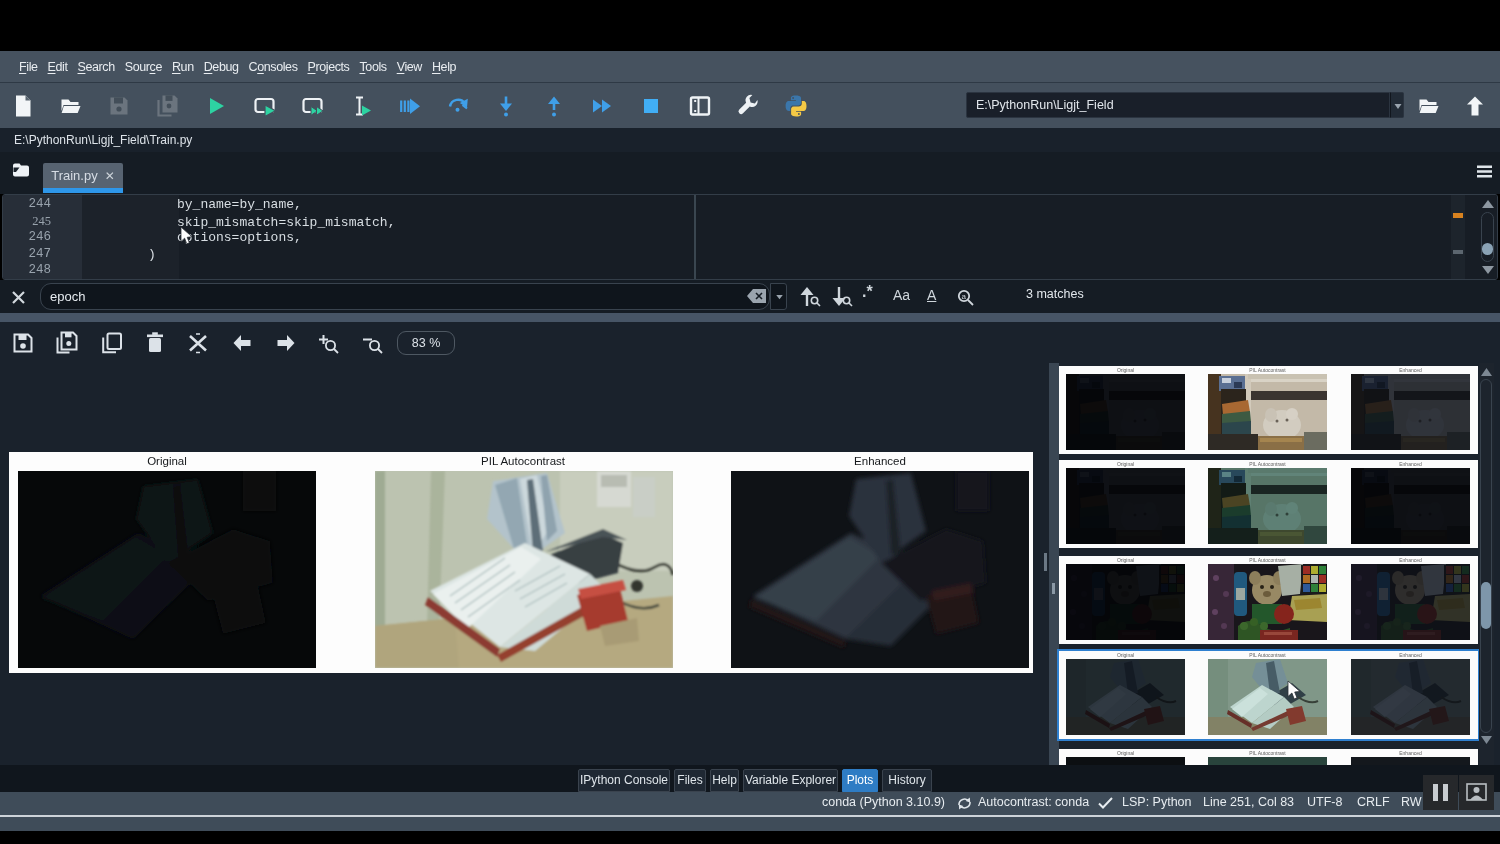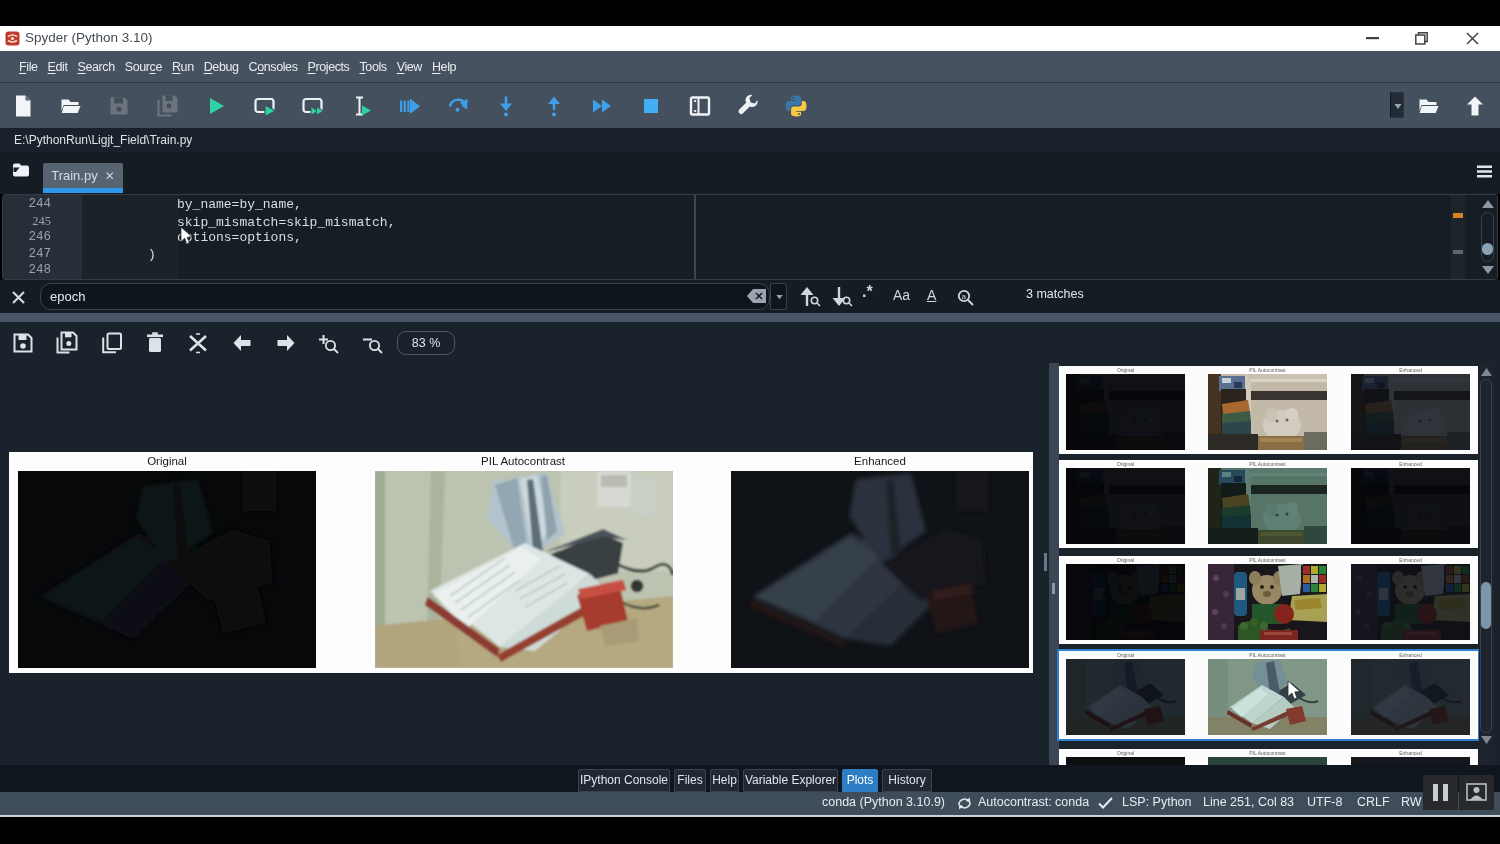--- a/index.html
+++ b/index.html
@@ -62,46 +62,28 @@
 #figure { position:absolute; left:9px; top:89px; width:1024px; height:221px; background:#fdfdfd; }
 .figtitle { position:absolute; top:3px; font-size:11.5px; color:#16191c; width:298px; text-align:center; }
 .bigimg { position:absolute; top:19px; width:298px; height:197px; }
 .thstrip { position:absolute; left:0px; width:419px; height:88px; background:#fcfcfc; }
 .thimg { position:absolute; top:8px; width:119px; height:76px; }
 .thtitle { position:absolute; top:1px; width:119px; text-align:center; font-size:5px; color:#606060; }
 
 #btabs { left:0; top:765px; width:1500px; height:27px; background:#10161d; }
 .btab { position:absolute; top:4px; height:23px; background:#1f2833; border:1px solid #3a434e;
   color:#dfe5ea; font-size:12px; line-height:21px; text-align:center; border-radius:2px 2px 0 0; }
-#statusbar { left:0; top:792px; width:1500px; height:23px; background:#3f4c59;
+#statusbar { left:0; top:792px; width:1500px; height:39px; background:#3f4c59;
   color:#e7ecf0; font-size:12.5px; }
 #statusbar .st { position:absolute; top:3px; }
 #bottomline { left:0; top:815px; width:1500px; height:2px; background:#cdd3d9; }
 </style>
 </head>
 <body>
 <div id="root">
-  <div class="abs" id="titlebar">
-    <svg style="position:absolute; left:5px; top:5px;" width="15" height="15" viewBox="0 0 15 15">
-        <rect x="0.5" y="0.5" width="14" height="14" rx="3" fill="#c0392b"></rect>
-        <path d="M3 5.5 Q7.5 2.5 12 5.5 M3 9.5 Q7.5 12.5 12 9.5" stroke="#f6d9d4" stroke-width="1.6" fill="none"></path>
-        <circle cx="7.5" cy="7.5" r="1.6" fill="#f3e0dc"></circle>
-      </svg>
-    <div class="abs" id="title-text">Spyder (Python 3.10)</div>
-    <svg style="position:absolute; left:1366px; top:11px;" width="13" height="3" viewBox="0 0 13 3">
-        <rect width="13" height="2.2" fill="#3f4348"></rect>
-      </svg>
-    <svg style="position:absolute; left:1415px; top:6px;" width="13" height="13" viewBox="0 0 13 13">
-        <rect x="0.8" y="3" width="9" height="9" fill="none" stroke="#3f4348" stroke-width="1.5"></rect>
-        <path d="M3.5 3 V0.8 H12.2 V9.5 H9.8" fill="none" stroke="#3f4348" stroke-width="1.5"></path>
-      </svg>
-    <svg style="position:absolute; left:1466px; top:6px;" width="13" height="13" viewBox="0 0 13 13">
-        <path d="M1 1 L12 12 M12 1 L1 12" stroke="#3f4348" stroke-width="1.5"></path>
-      </svg>
-  </div>
   <div class="abs" id="menubar">
     <span><u>F</u>ile</span>
       <span><u>E</u>dit</span>
       <span><u>S</u>earch</span>
       <span>Sour<u>c</u>e</span>
       <span><u>R</u>un</span>
       <span><u>D</u>ebug</span>
       <span>C<u>o</u>nsoles</span>
       <span><u>P</u>rojects</span>
       <span><u>T</u>ools</span>
@@ -176,20 +158,21 @@
         <path d="M10.5 4 v16" stroke="#eef2f5" stroke-width="2"></path>
         <path d="M6.2 7 h2 M6.2 17 h2" stroke="#eef2f5" stroke-width="2"></path>
       </svg>
     <svg class="tbi" style="left:736px" viewBox="0 0 24 24">
         <path d="M21.4 6.1 a5.4 5.4 0 0 1 -7.6 6.3 L7 19.2 a2.6 2.6 0 0 1 -3.7 -3.7 L10.1 8.7 a5.4 5.4 0 0 1 6.3 -7.6 l-3 3 1.2 4.3 4.3 1.2 z" fill="#eef2f5"></path>
       </svg>
     <svg class="tbi" style="left:784px" viewBox="0 0 24 24">
         <path d="M11.8 1.5c-5.2 0-4.9 2.3-4.9 2.3v2.4h5v.7H5s-3.4-.4-3.4 4.9 2.9 5.1 2.9 5.1h1.8v-2.5s-.1-2.9 2.9-2.9h5s2.8 0 2.8-2.7V4.2s.4-2.7-5.2-2.7zM9.1 3.1a.9.9 0 1 1 0 1.8.9.9 0 0 1 0-1.8z" fill="#3b76aa"></path>
         <path d="M12.2 22.5c5.2 0 4.9-2.3 4.9-2.3v-2.4h-5v-.7h7s3.4.4 3.4-4.9-2.9-5.1-2.9-5.1h-1.8v2.5s.1 2.9-2.9 2.9h-5s-2.8 0-2.8 2.7v4.6s-.4 2.7 5.1 2.7zm2.7-1.6a.9.9 0 1 1 0-1.8.9.9 0 0 1 0 1.8z" fill="#f5c945"></path>
       </svg>
+    <div style="position:absolute; left:966px; top:9px; width:424px; height:26px; background:#191f29; border:1px solid #2b3440; border-radius:2px 0 0 2px; color:#e2e7ec; font-size:12.5px; line-height:24px; padding-left:9px;">E:\PythonRun\Ligjt_Field</div>
     <div style="position:absolute; left:1390px; top:9px; width:14px; height:26px; background:#222b36; border:1px solid #2b3440; border-left:1px solid #11161d; border-radius:0 2px 2px 0;"><svg viewBox="0 0 14 26" width="14" height="26">
           <path d="M3.5 11 h7 L7 16 z" fill="#9aa4ae"></path>
         </svg></div>
     <svg class="tbi" style="left:1417px" viewBox="0 0 24 24">
         <path d="M2.5 5.5 h7 l2 2.5 h8 v3 H4.5 L2.5 17 z" fill="#f2f5f7"></path>
         <path d="M4.8 12 h16.7 l-2.8 7 H2.6 z" fill="#f2f5f7"></path>
       </svg>
     <svg class="tbi" style="left:1463px" viewBox="0 0 24 24">
         <path d="M12 2.5 L20 10.5 h-4.5 V21.5 h-7 V10.5 H4 z" fill="#f2f5f7"></path>
       </svg>

